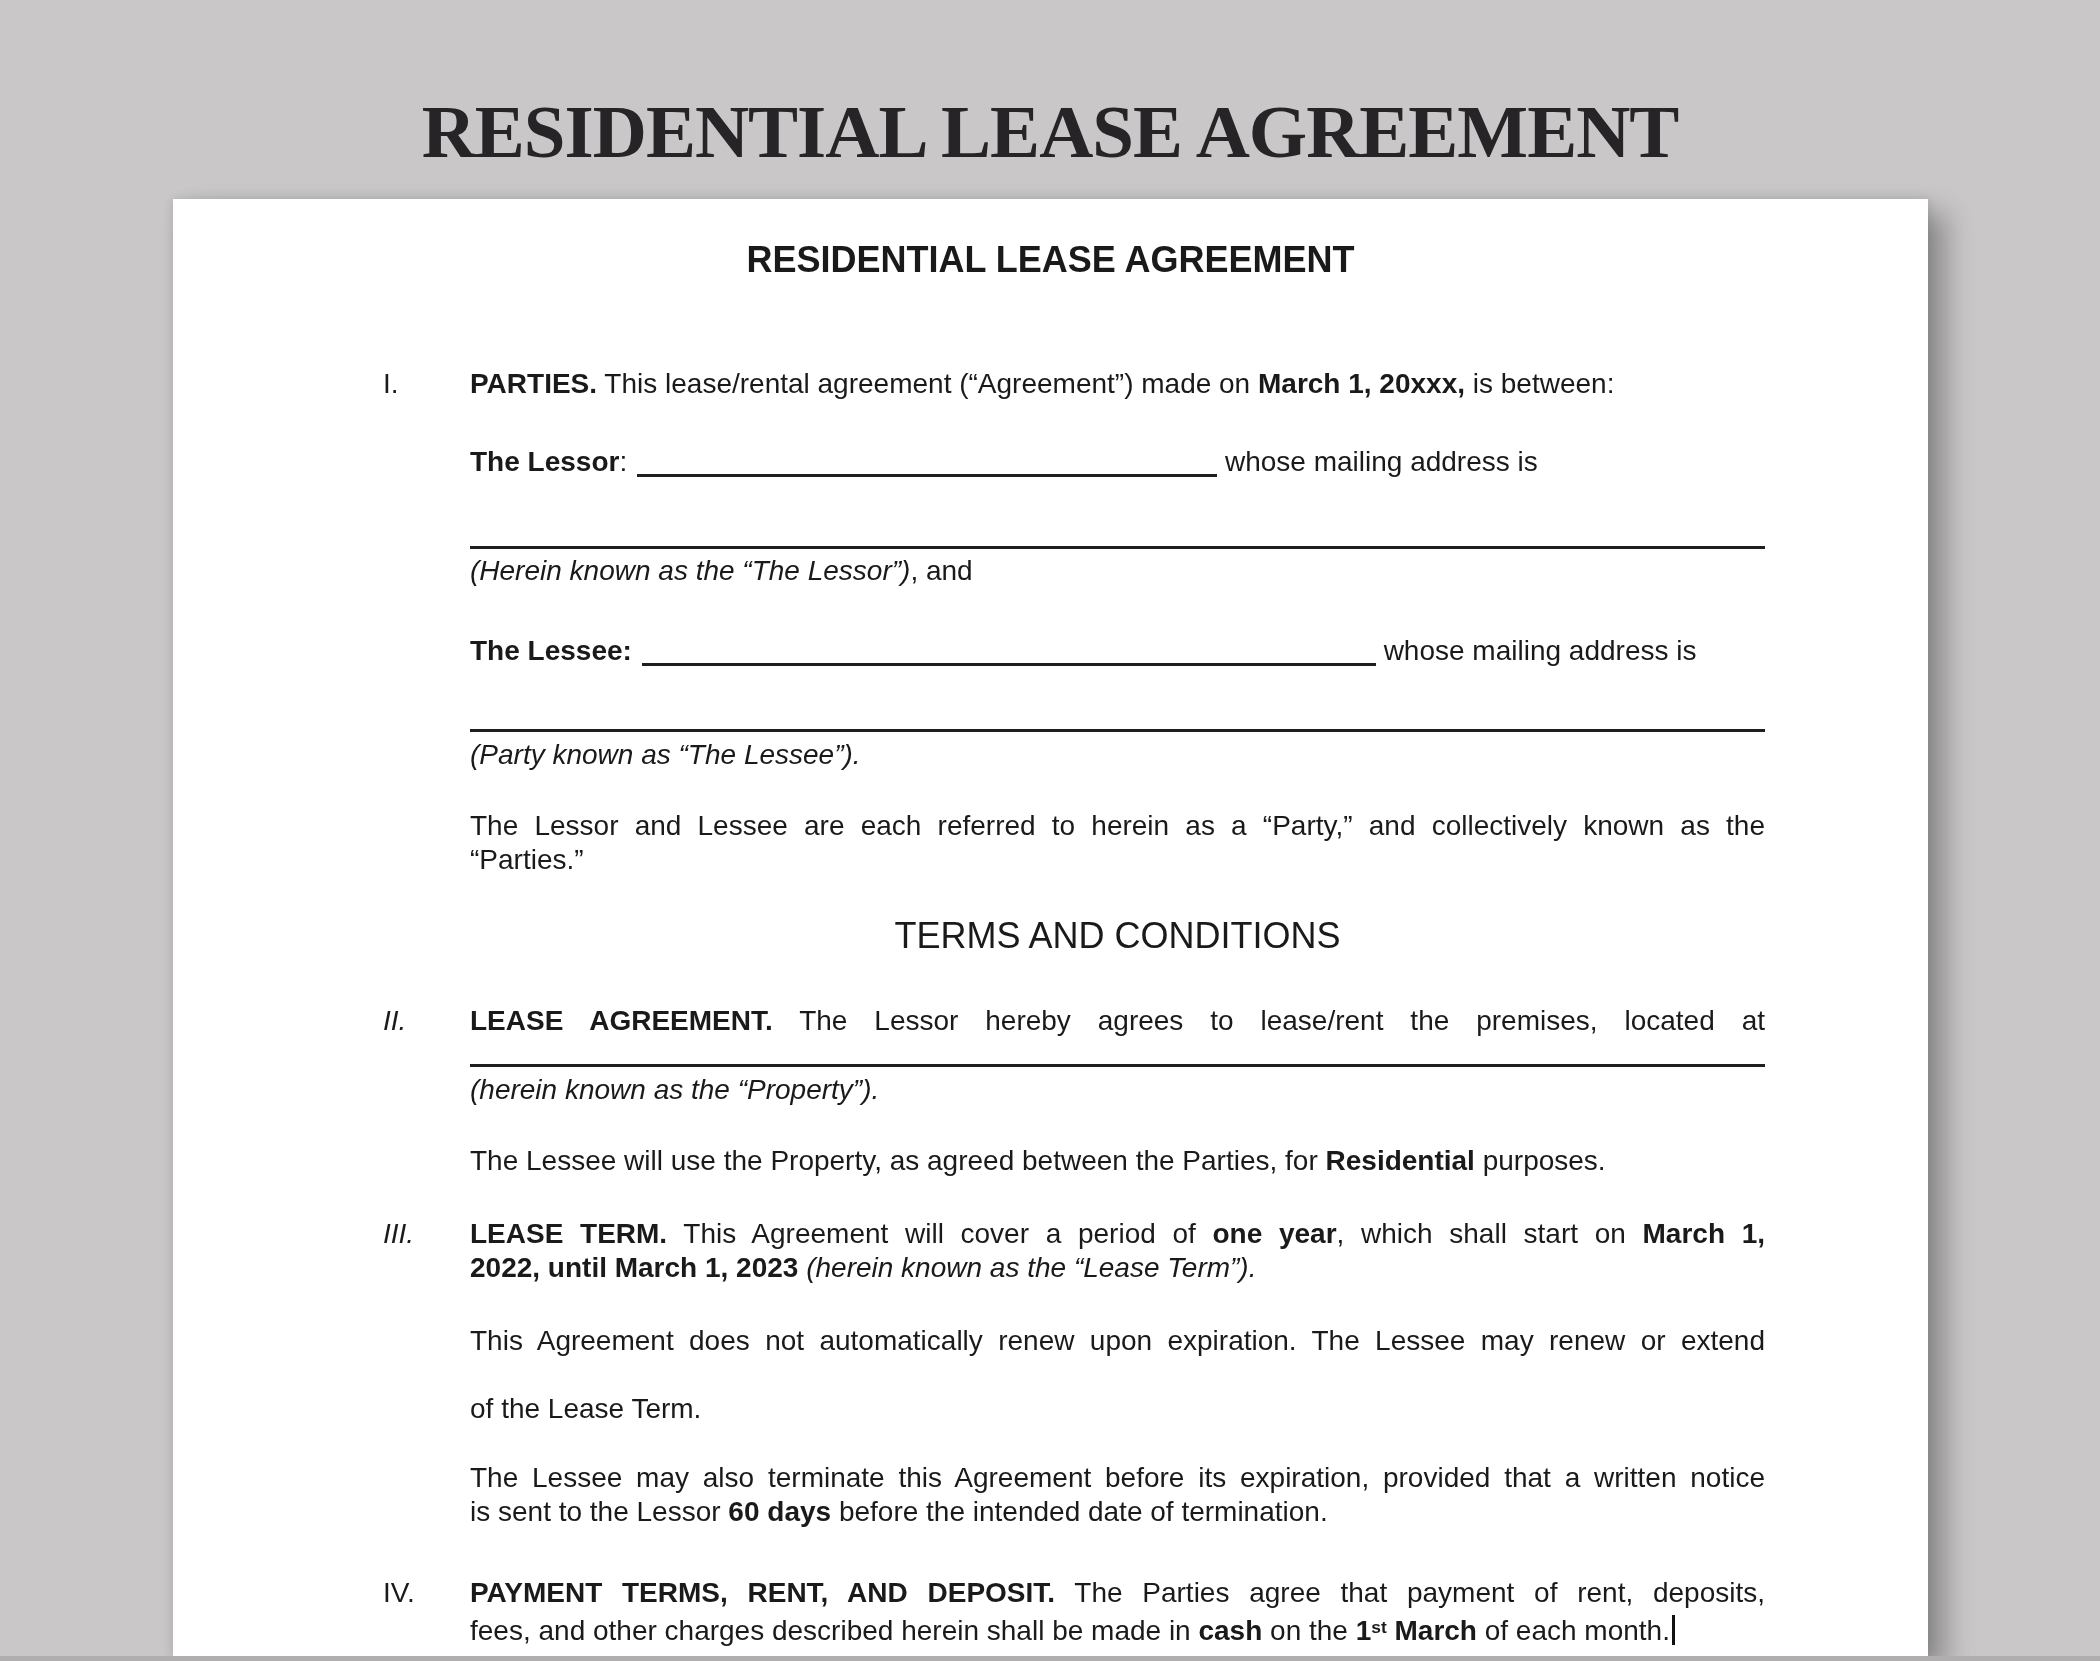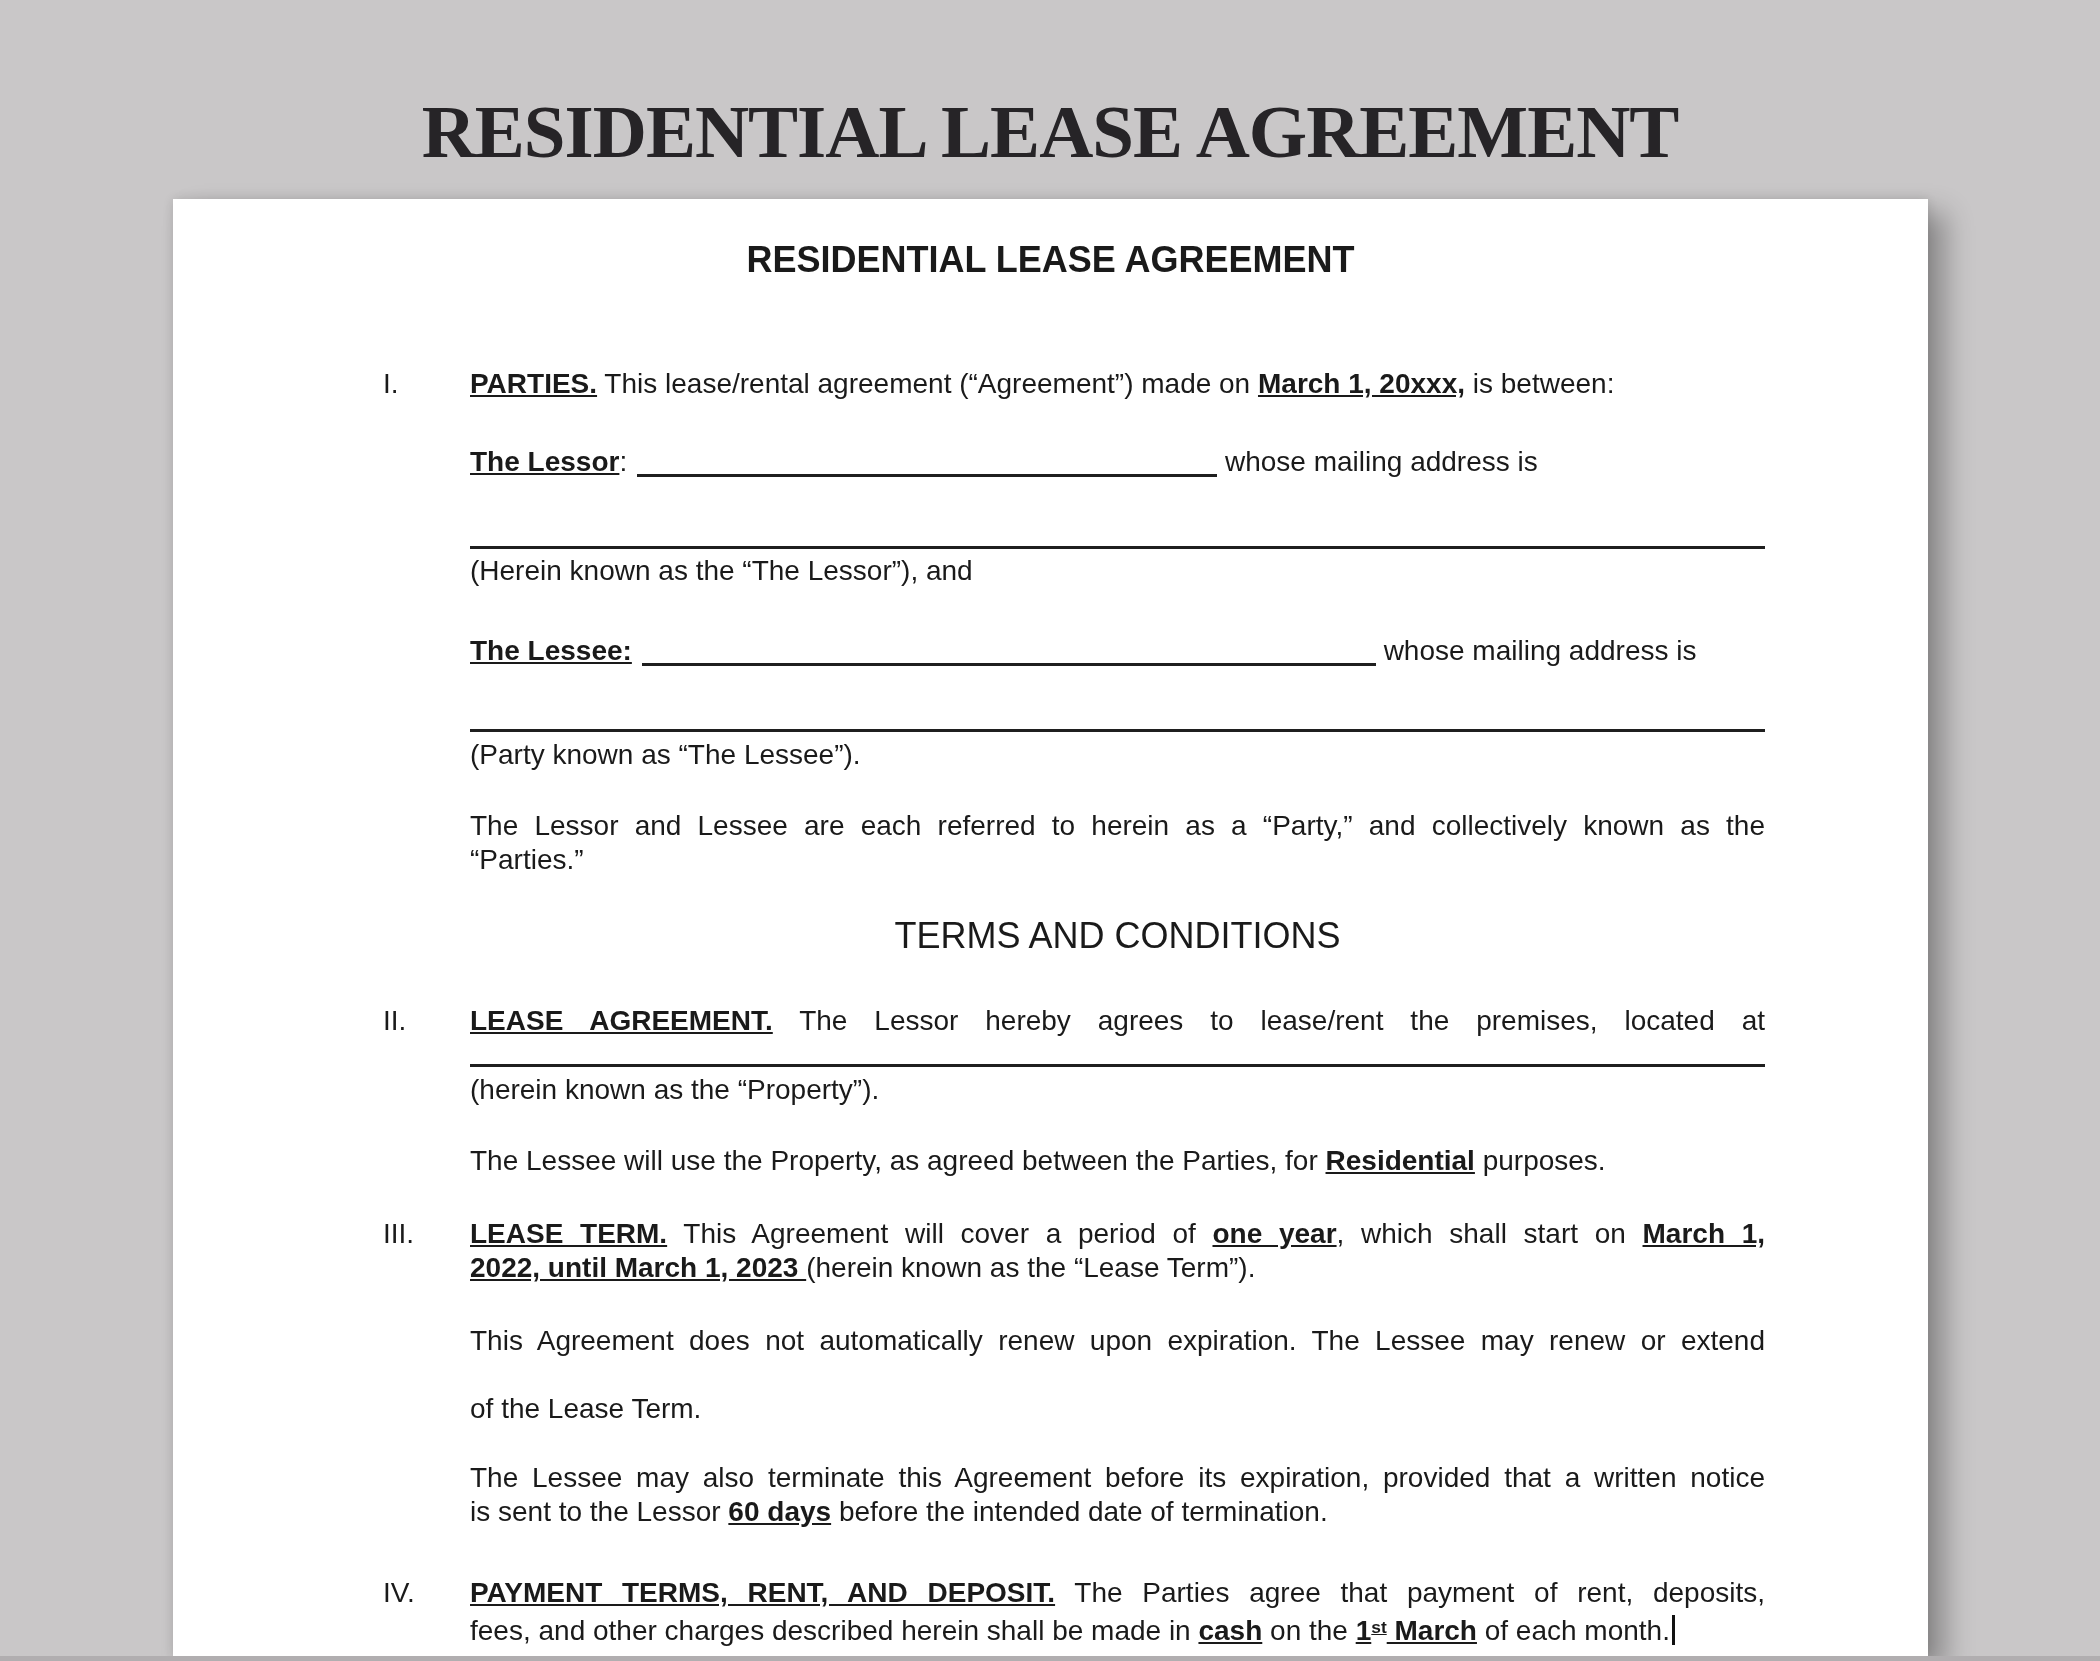--- a/index.html
+++ b/index.html
@@ -34,22 +34,22 @@
   .tc-heading{
     position:absolute;left:297px;top:717px;width:1295px;
     text-align:center;font-size:36px;line-height:40px;font-weight:normal;
   }
   .line{
     position:absolute;left:297px;width:1295px;
     font-size:28px;line-height:34px;white-space:normal;
   }
   .just{text-align:justify;text-align-last:justify;}
   .roman{position:absolute;left:210px;width:80px;font-size:28px;line-height:34px;}
-  .b{font-weight:bold;text-decoration:underline;}
-  .i{}
+  .b{font-weight:bold;}
+  .i{font-style:italic;}
   .sup{font-size:0.62em;vertical-align:0.38em;text-align:right;}
   .blank{
     display:inline-block;height:6px;border-bottom:3px solid #1f1f1f;
     vertical-align:-6px;margin-left:10px;
   }
   .blank.lessor{width:580px;}
   .blank.lessee{width:734px;}
   .rule{
     position:absolute;left:297px;width:1295px;height:0;
     border-top:3px solid #1f1f1f;

